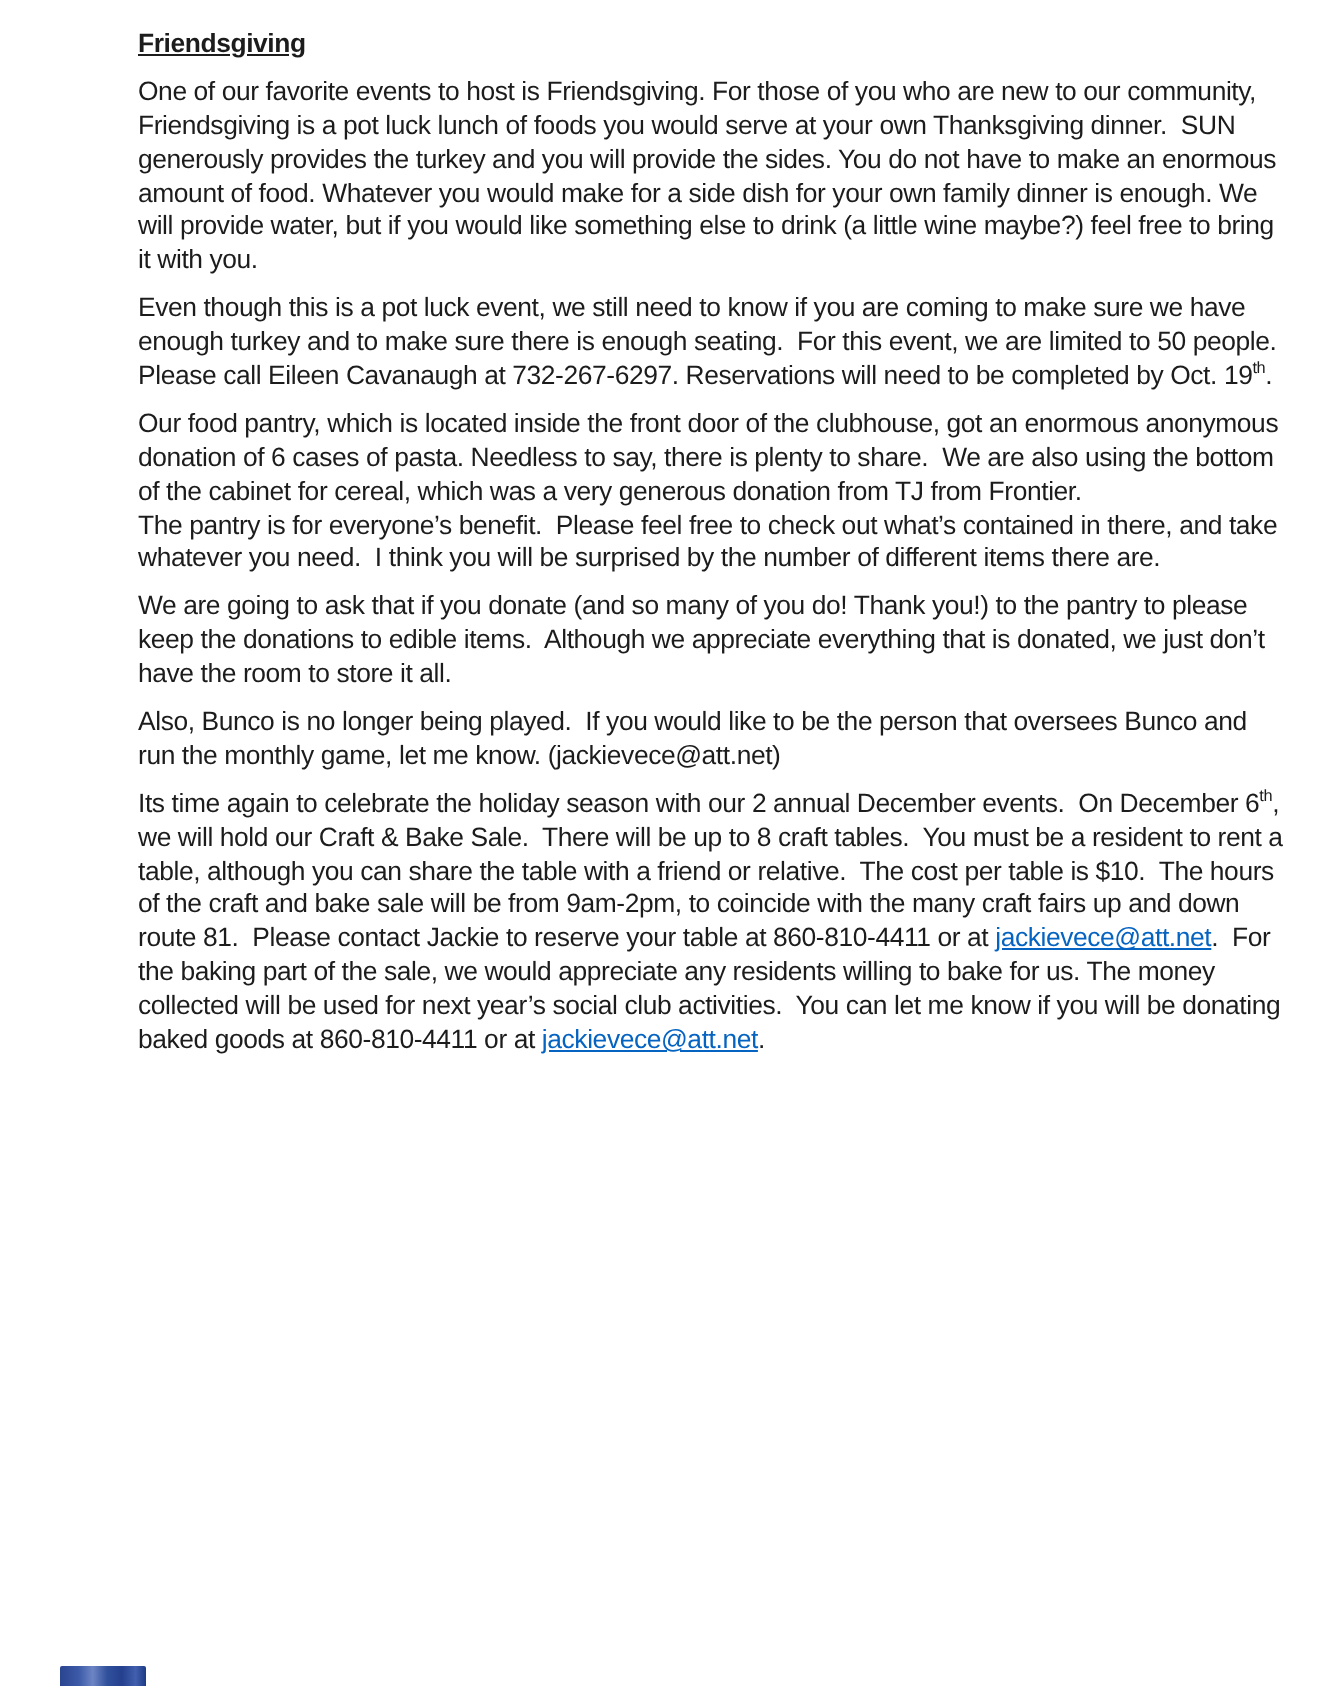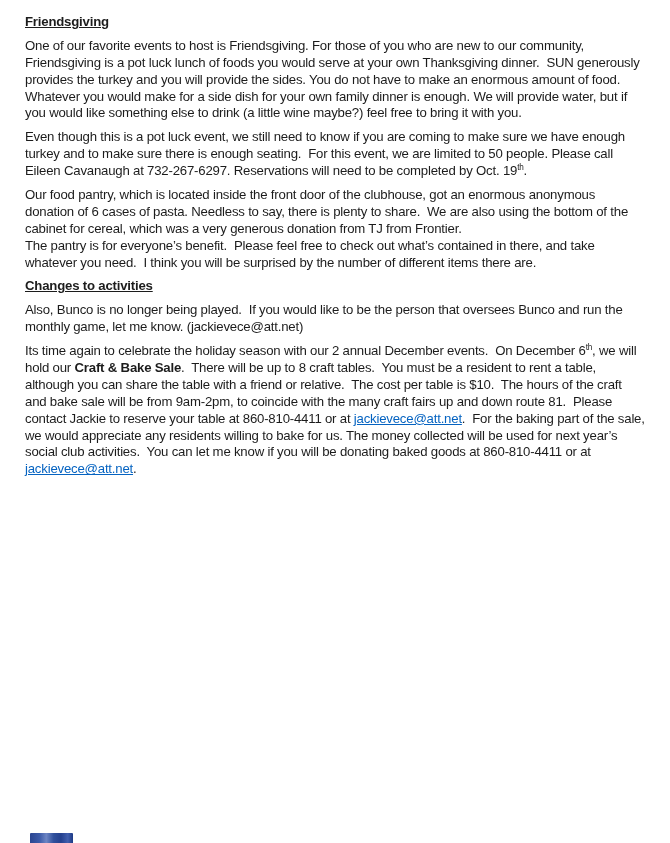--- a/index.html
+++ b/index.html
@@ -16,41 +16,42 @@
     width: 670px;
     height: 843px;
   }
   .doc {
     padding: 12px 25px 0 25px;
     color: #1c1c1c;
     font-size: 13.2px;
     letter-spacing: -0.2px;
     line-height: 1.28;
     text-align: left;
+    margin-left: 44px;
   }
   .heading {
     font-weight: 700;
     text-decoration: underline;
     margin: 2px 0 7px 0;
   }
   .doc p {
     margin: 0 0 7px 0;
     white-space: pre-wrap;
   }
   a.link {
     color: var(--link-color, #0563c1);
     text-decoration: underline;
     cursor: pointer;
   }
   sup {
     font-size: 62%;
     line-height: 0;
     vertical-align: super;
   }
-  strong { font-weight: 700; }
+  strong { font-weight: 400; }
   .partial-img {
     position: absolute;
     left: 30px;
     bottom: 0;
     width: 43px;
     height: 10px;
     background: linear-gradient(90deg,
       #2a4590 0%, #3c5aa8 22%, #6d85c4 38%,
       #30509c 55%, #24408e 72%, #415fae 88%, #1d3a85 100%);
     border-radius: 1px 1px 0 0;
@@ -59,18 +60,18 @@
 </head>
 <body>
 
 <div class="page">
   <div class="doc">
       <div class="heading">Friendsgiving</div>
       <p><span>One of our favorite events to host is Friendsgiving. For those of you who are new to our community, Friendsgiving is a pot luck lunch of foods you would serve at your own Thanksgiving dinner.  SUN generously provides the turkey and you will provide the sides. You do not have to make an enormous amount of food. Whatever you would make for a side dish for your own family dinner is enough. We will provide water, but if you would like something else to drink (a little wine maybe?) feel free to bring it with you.</span></p>
       <p><span>Even though this is a pot luck event, we still need to know if you are coming to make sure we have enough turkey and to make sure there is enough seating.  For this event, we are limited to 50 people. Please call Eileen Cavanaugh at 732-267-6297. Reservations will need to be completed by Oct. 19</span><sup>th</sup><span>.</span></p>
       <p><span>Our food pantry, which is located inside the front door of the clubhouse, got an enormous anonymous donation of 6 cases of pasta. Needless to say, there is plenty to share.  We are also using the bottom of the cabinet for cereal, which was a very generous donation from TJ from Frontier.
 The pantry is for everyone’s benefit.  Please feel free to check out what’s contained in there, and take whatever you need.  I think you will be surprised by the number of different items there are.</span></p>
-      <div class="heading">Changes to activities</div>
+      <p><span>We are going to ask that if you donate (and so many of you do! Thank you!) to the pantry to please keep the donations to edible items.  Although we appreciate everything that is donated, we just don’t have the room to store it all.</span></p>
       <p><span>Also, Bunco is no longer being played.  If you would like to be the person that oversees Bunco and run the monthly game, let me know. (jackievece@att.net)</span></p>
       <p><span>Its time again to celebrate the holiday season with our 2 annual December events.  On December 6</span><sup>th</sup><span>, we will hold our </span><strong>Craft &amp; Bake Sale</strong><span>.  There will be up to 8 craft tables.  You must be a resident to rent a table, although you can share the table with a friend or relative.  The cost per table is $10.  The hours of the craft and bake sale will be from 9am-2pm, to coincide with the many craft fairs up and down route 81.  Please contact Jackie to reserve your table at 860-810-4411 or at </span><a href="#" class="link">jackievece@att.net</a><span>.  For the baking part of the sale, we would appreciate any residents willing to bake for us. The money collected will be used for next year’s social club activities.  You can let me know if you will be donating baked goods at 860-810-4411 or at </span><a href="#" class="link">jackievece@att.net</a><span>.</span></p>
     </div>
   <div class="partial-img"></div>
 </div>
 
 </body></html>

